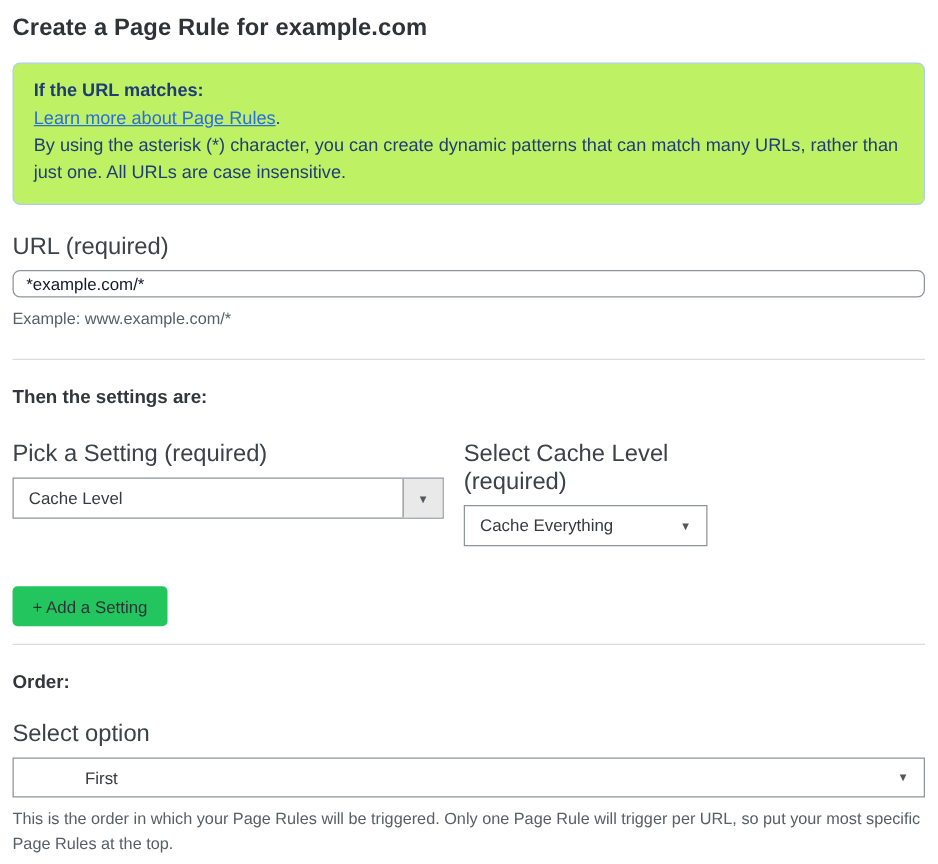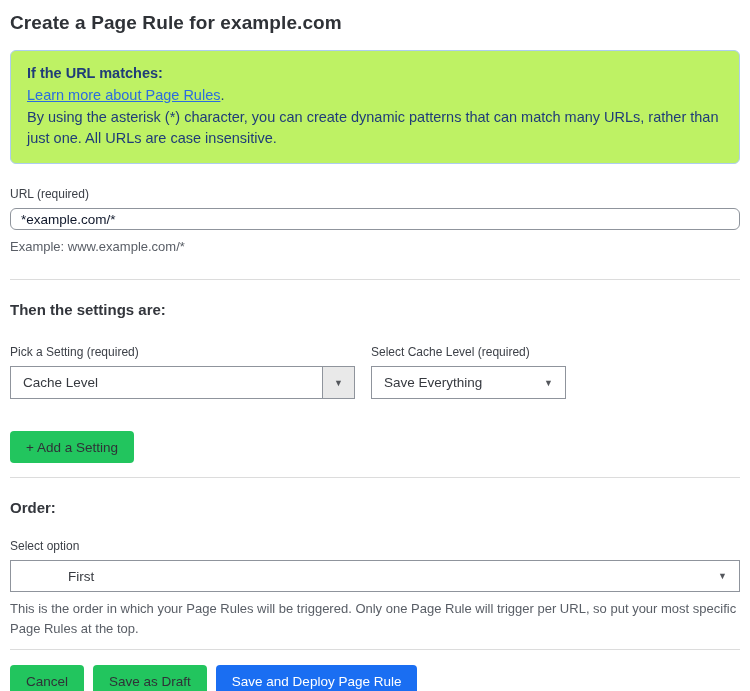--- a/index.html
+++ b/index.html
@@ -37,21 +37,21 @@
     margin: 0;
   }
   .info-box .info-body { margin: 0; }
   .info-box a.info-link {
     color: #2b6cdf;
     text-decoration: underline;
     cursor: pointer;
   }
 
   .field-label {
-    font-size: 12px;
+    font-size: 19px;
     color: #3d4148;
     margin-top: 23px;
   }
   .field-label.tight { margin-top: 0; }
 
   .text-input {
     margin-top: 7px;
     width: 100%;
     height: 22px;
     border: 1px solid #8f949c;
@@ -183,21 +183,21 @@
     <div class="settings-col-1">
       <div class="field-label tight">Pick a Setting (required)</div>
       <div class="dropdown split-arrow">
         <span class="dd-value">Cache Level</span>
         <span class="dd-arrow">▼</span>
       </div>
     </div>
     <div class="settings-col-2">
       <div class="field-label tight">Select Cache Level (required)</div>
       <div class="dropdown inline-arrow">
-        <span class="dd-value">Save Everything</span>
+        <span class="dd-value">Cache Everything</span>
         <span class="dd-arrow">▼</span>
       </div>
     </div>
   </div>
 
   <button class="btn btn-gray add-setting-btn">+ Add a Setting</button>
 
   <hr class="divider order-divider">
 
   <div class="section-heading">Order:</div>

